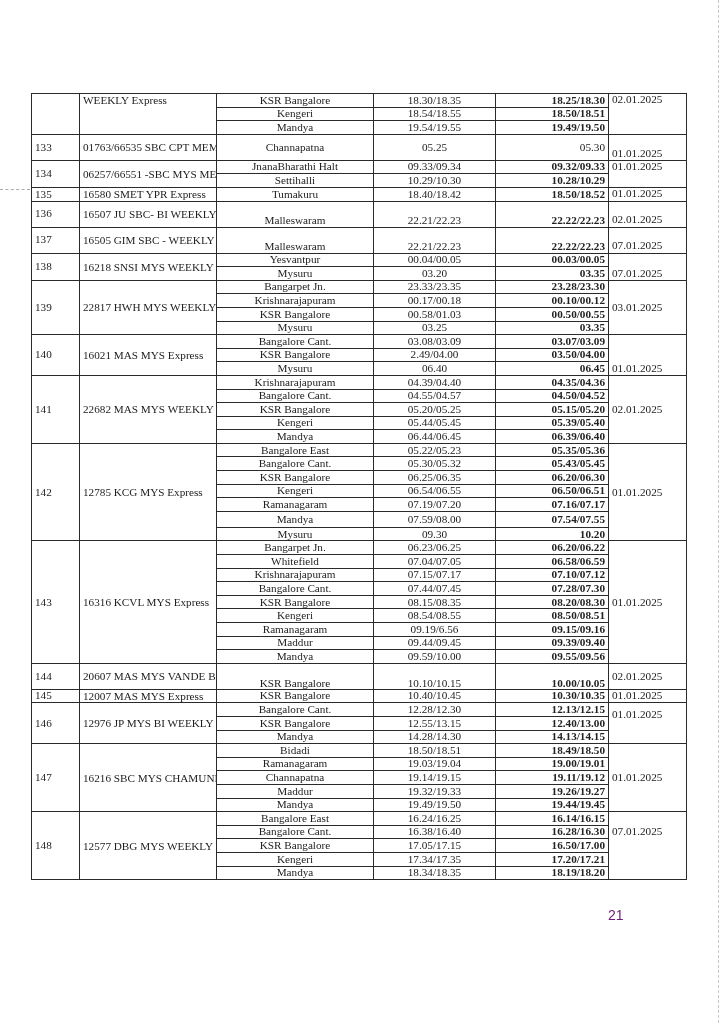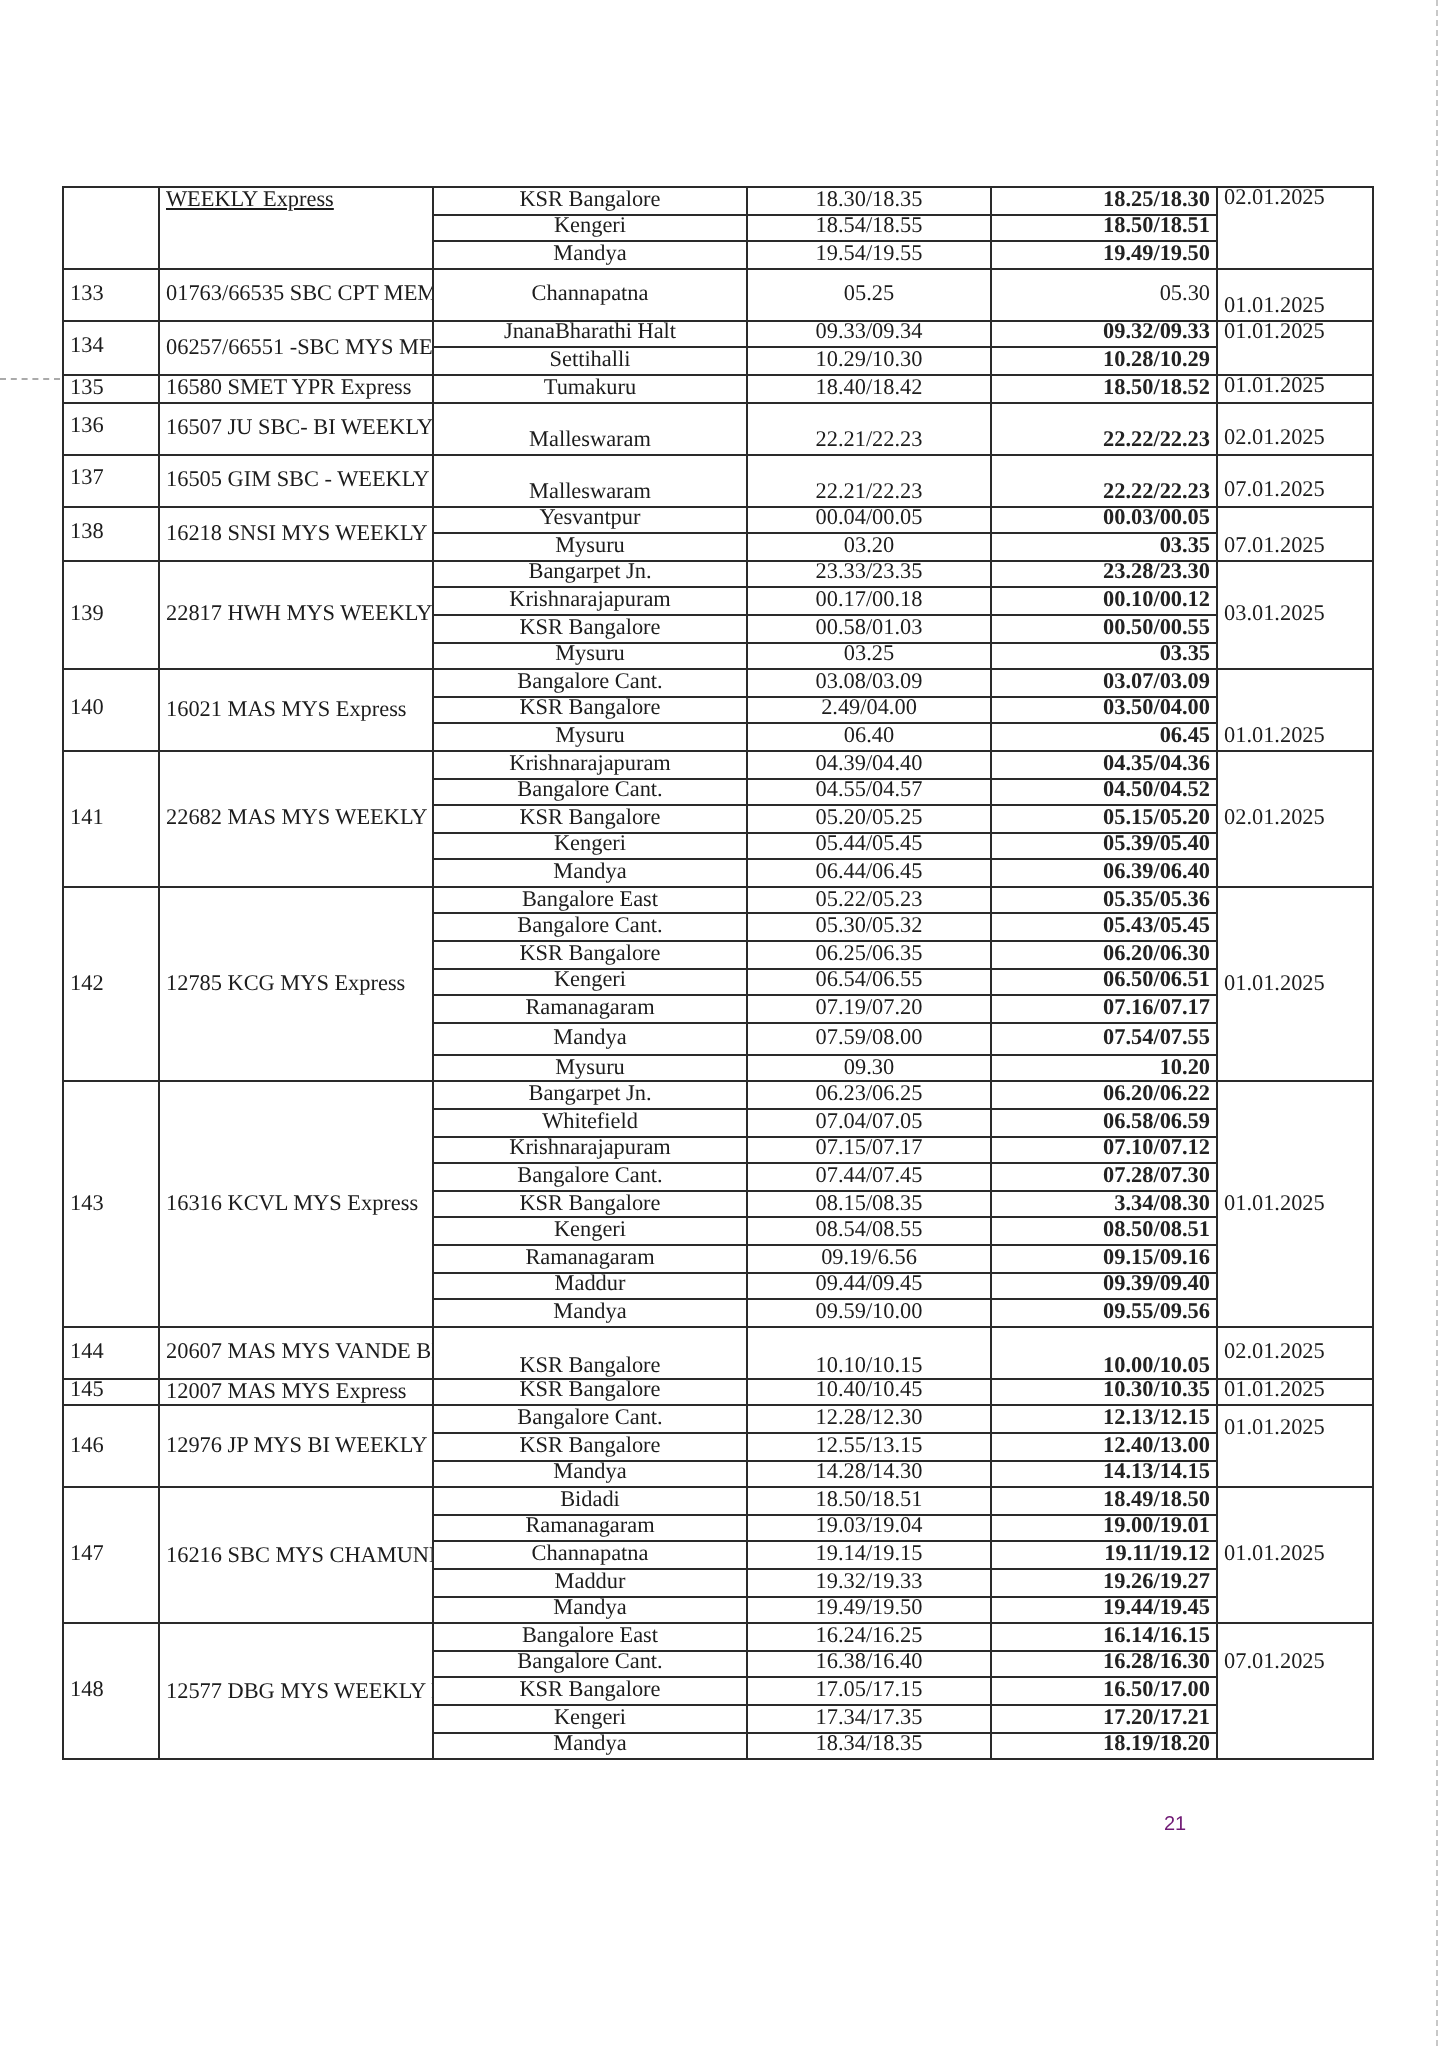--- a/index.html
+++ b/index.html
@@ -21,25 +21,25 @@
   }
   td.sno { text-align: left; }
   td.train { white-space: normal; line-height: 12px; vertical-align: middle; }
   td.station { text-align: center; }
   td.old { text-align: center; }
   td.new { text-align: right; font-weight: bold; color: #222; }
   td.date { vertical-align: top; padding-top: 1px; }
   td.date.mid { vertical-align: middle; }
   td.date.bot { vertical-align: bottom; padding-bottom: 1px; }
   td.bot { vertical-align: bottom; padding-bottom: 1px; }
-  td.top { vertical-align: top; padding-top: 1px; text-decoration: underline; }
+  td.top { vertical-align: top; padding-top: 1px; }
   tr.dbl td.station, tr.dbl td.old, tr.dbl td.new { height: 25px; }
   .page-number {
-    position: absolute; left: 582px; top: 907px; font-family: "Liberation Sans", "DejaVu Sans", sans-serif;
-    font-size: 10px; color: #701a75;
+    position: absolute; left: 608px; top: 907px; font-family: "Liberation Sans", "DejaVu Sans", sans-serif;
+    font-size: 14px; color: #701a75;
   }
 </style>
 </head>
 <body>
 
 <div class="page-edge"></div>
 <div class="scan-mark" style="left:0;top:189px;width:30px;height:1px;border-top:1px dashed #aaa;background:none;"></div>
 
 <table class="schedule">
   <colgroup>
@@ -265,21 +265,21 @@
       <td class="new">07.10/07.12</td>
     </tr>
     <tr>
       <td class="station">Bangalore Cant.</td>
       <td class="old">07.44/07.45</td>
       <td class="new">07.28/07.30</td>
     </tr>
     <tr>
       <td class="station">KSR Bangalore</td>
       <td class="old">08.15/08.35</td>
-      <td class="new">3.34/08.30</td>
+      <td class="new">08.20/08.30</td>
     </tr>
     <tr>
       <td class="station">Kengeri</td>
       <td class="old">08.54/08.55</td>
       <td class="new">08.50/08.51</td>
     </tr>
     <tr>
       <td class="station">Ramanagaram</td>
       <td class="old">09.19/6.56</td>
       <td class="new">09.15/09.16</td>

